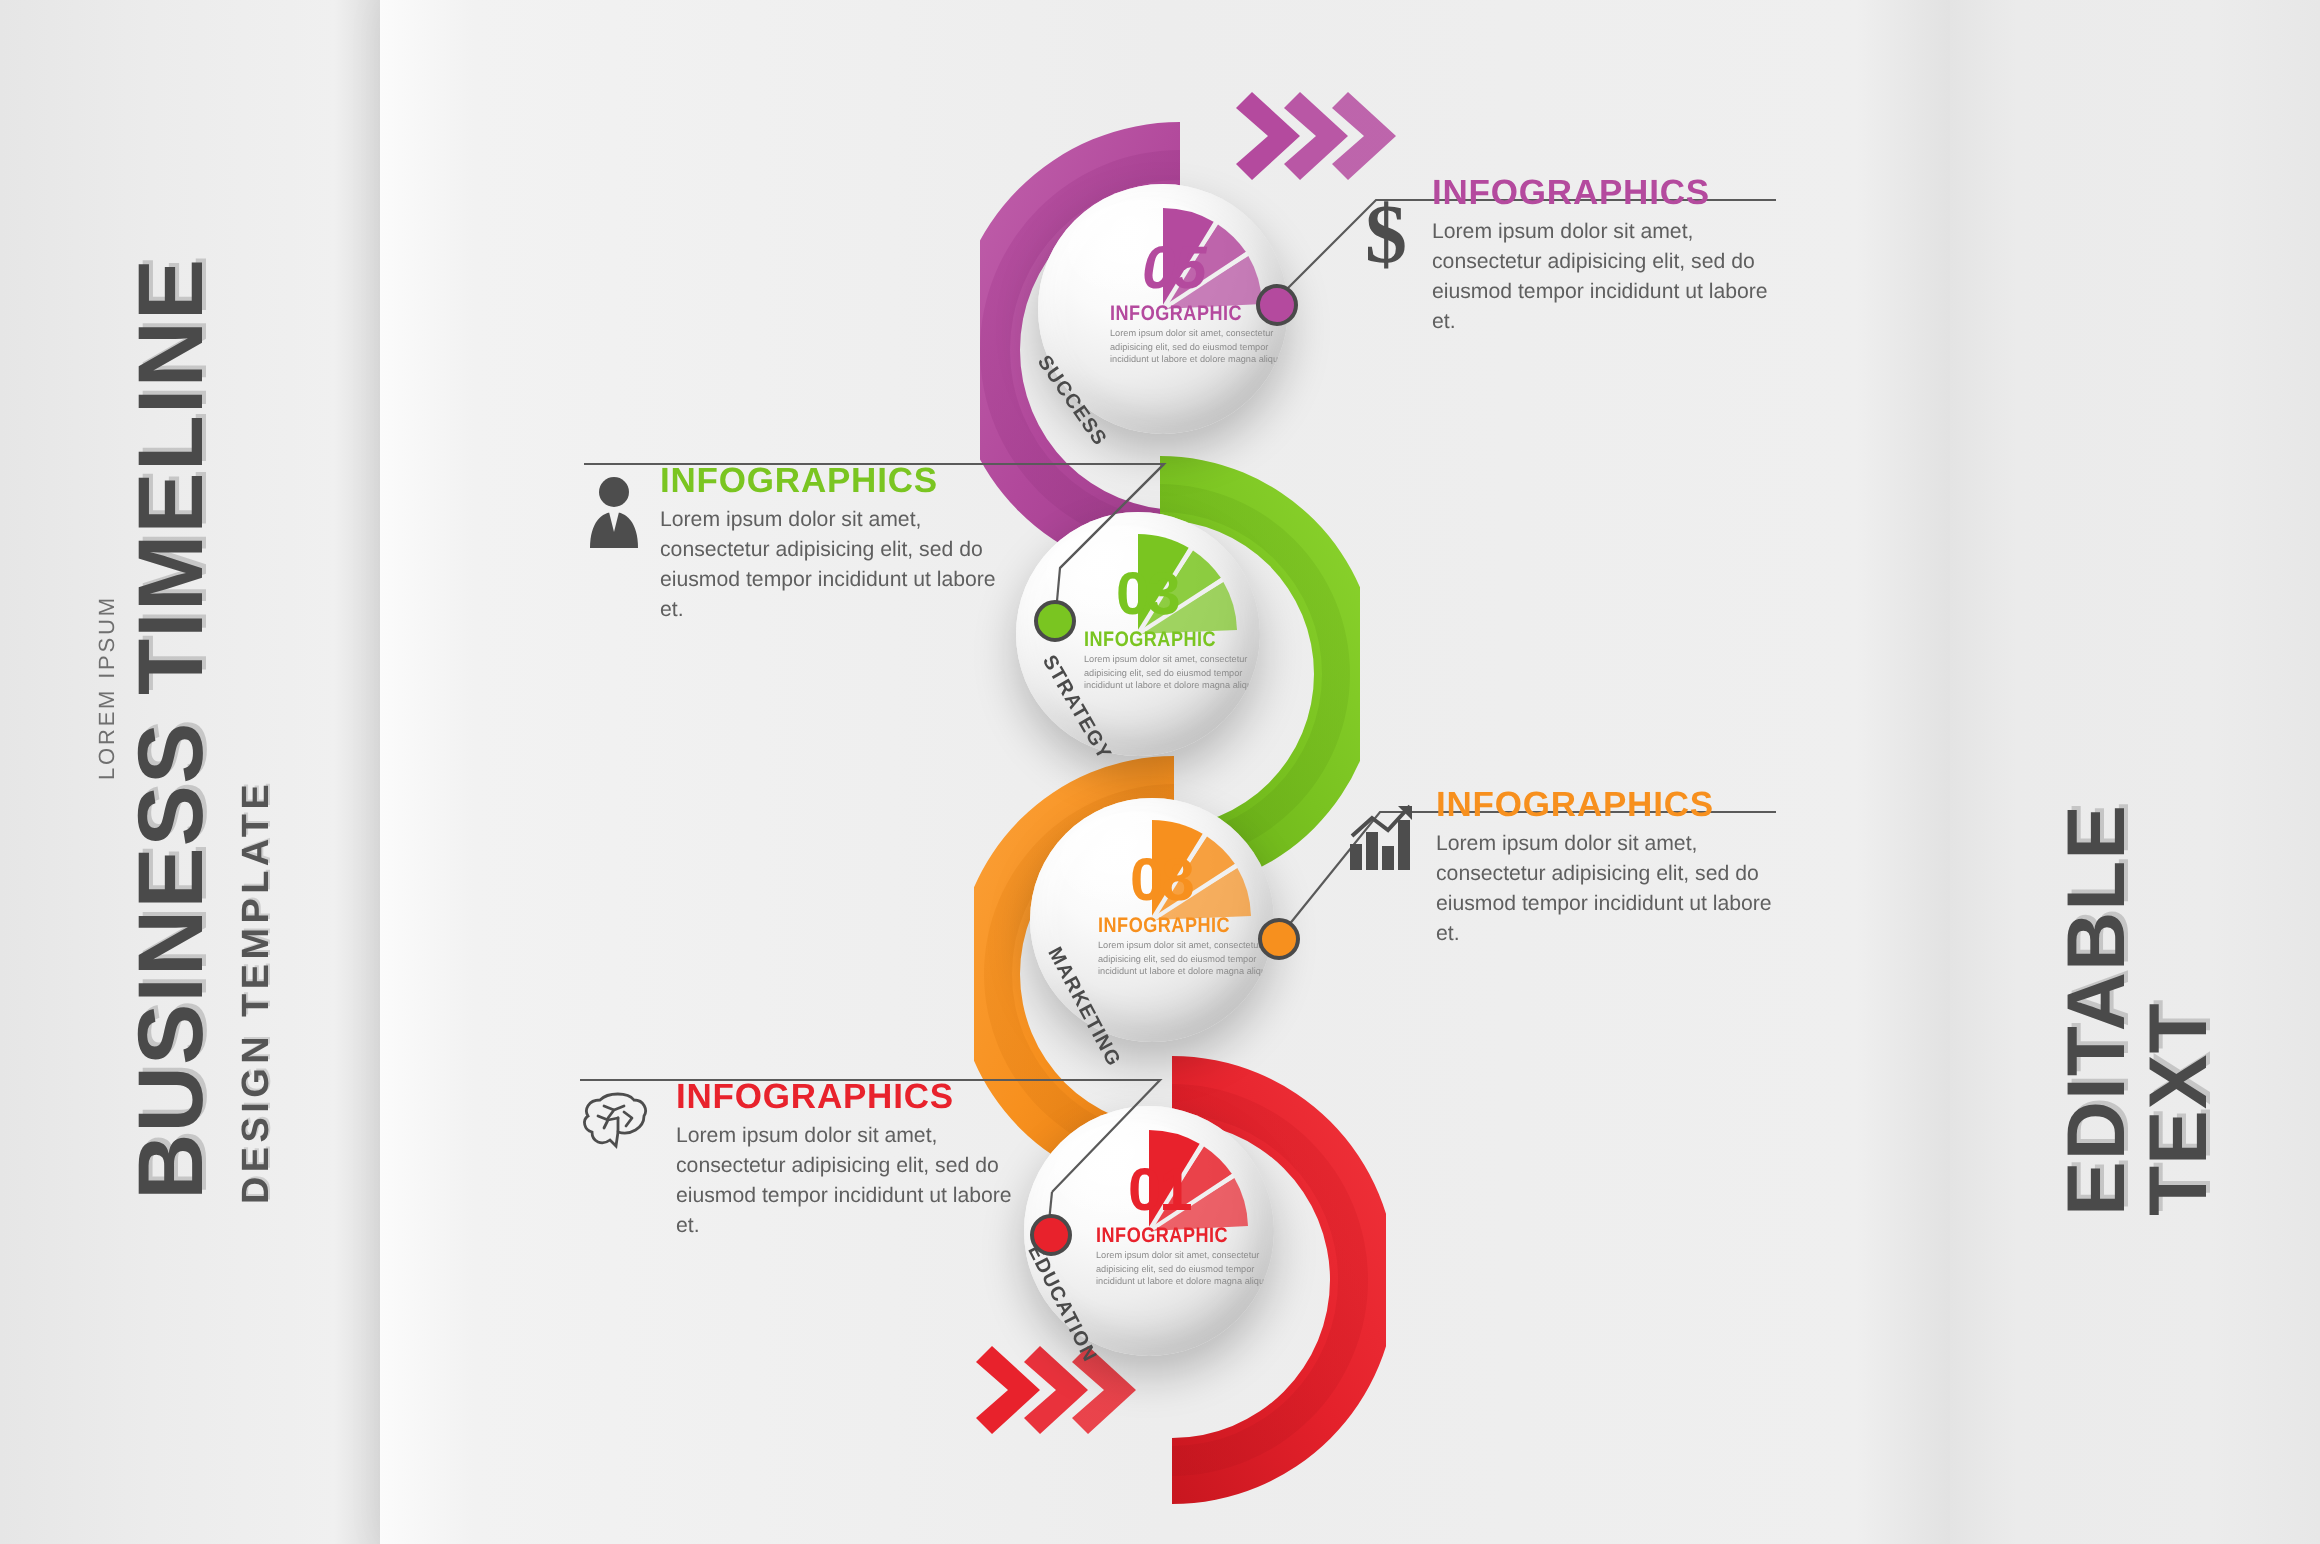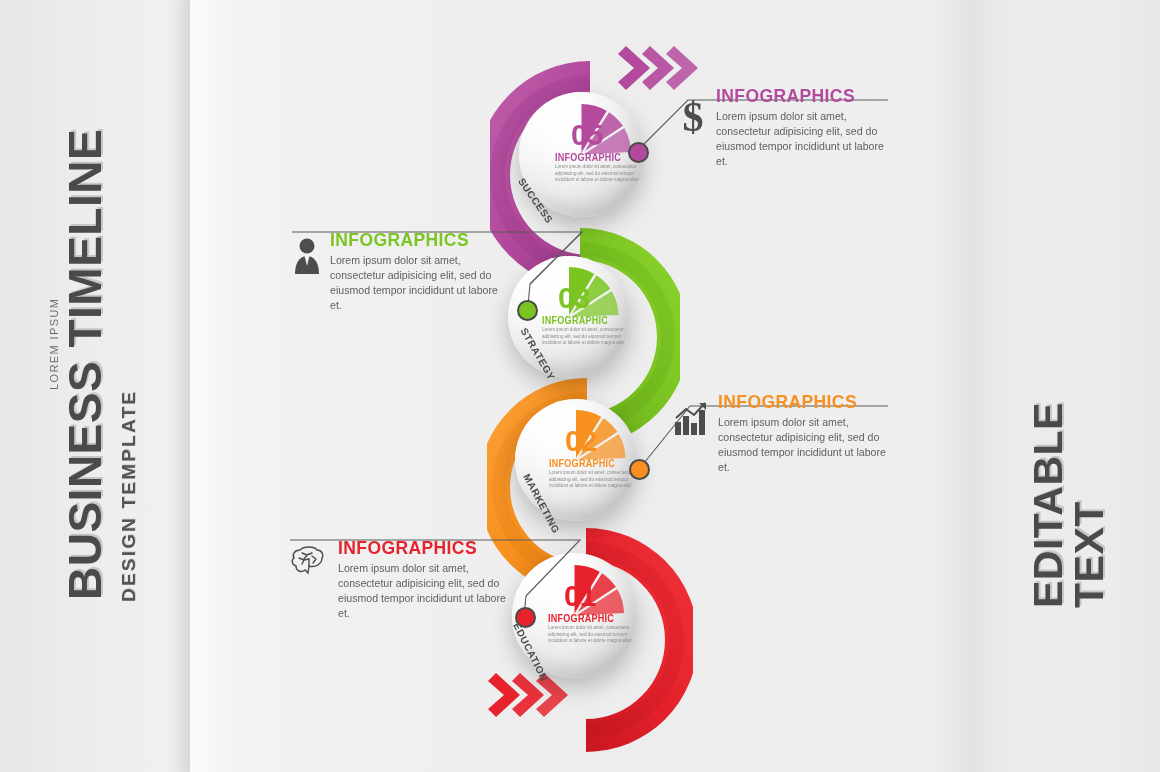--- a/index.html
+++ b/index.html
@@ -192,21 +192,21 @@
       <g fill="#b44a9e">
         <path d="M62.5 62.5 L62.5 12 A 50.5 50.5 0 0 1 88 19 L62.5 62.5 Z"></path>
         <path d="M62.5 62.5 L90 20.2 A 50.5 50.5 0 0 1 104 34 L62.5 62.5 Z" opacity=".85"></path>
         <path d="M62.5 62.5 L105.2 36 A 50.5 50.5 0 0 1 112 60 L62.5 62.5 Z" opacity=".7"></path>
       </g>
       <g stroke="#f0f0f0" stroke-width="2.2" fill="none">
         <path d="M62.5 62.5 L88.8 19.4"></path>
           <path d="M62.5 62.5 L104.6 34.8"></path>
       </g>
     </svg>
-    <div class="num" style="left:52px;top:28px;font-size:30px;color:#b44a9e;">05</div>
+    <div class="num" style="left:52px;top:28px;font-size:30px;color:#b44a9e;font-style:italic;">05</div>
     <div class="infog" style="left:36px;top:59px;font-size:10.5px;color:#b44a9e;">INFOGRAPHIC</div>
     <div class="microtext" style="left:36px;top:72px;">Lorem ipsum dolor sit amet, consectetur adipisicing elit, sed do eiusmod tempor incididunt ut labore et dolore magna aliqua.</div>
   </div>
   <div class="curvelabel" style="left:525px;top:176px;transform:rotate(55deg);transform-origin:left top;">SUCCESS</div>
 
   <div class="sphere" style="left:508px;top:256px;width:122px;height:122px;">
     <div class="sphere-gloss"></div>
     <svg class="gauge" style="left:0;top:0;" width="122" height="122" viewBox="0 0 122 122">
       <g fill="#7ac521">
         <path d="M61 61 L61 11 A 50 50 0 0 1 86.5 18 L61 61 Z"></path>
@@ -230,21 +230,21 @@
       <g fill="#f7901e">
         <path d="M61 61 L61 11 A 50 50 0 0 1 86.5 18 L61 61 Z"></path>
         <path d="M61 61 L88.5 19.2 A 50 50 0 0 1 102.5 33 L61 61 Z" opacity=".85"></path>
         <path d="M61 61 L103.7 35 A 50 50 0 0 1 110.5 59 L61 61 Z" opacity=".7"></path>
       </g>
       <g stroke="#f0f0f0" stroke-width="2.2" fill="none">
         <path d="M61 61 L87.3 18.4"></path>
           <path d="M61 61 L103.1 33.8"></path>
       </g>
     </svg>
-    <div class="num" style="left:50px;top:27px;font-size:30px;color:#f7901e;">02</div>
+    <div class="num" style="left:50px;top:27px;font-size:30px;color:#f7901e;">08</div>
     <div class="infog" style="left:34px;top:58px;font-size:10.5px;color:#f7901e;">INFOGRAPHIC</div>
     <div class="microtext" style="left:34px;top:71px;">Lorem ipsum dolor sit amet, consectetur adipisicing elit, sed do eiusmod tempor incididunt ut labore et dolore magna aliqua.</div>
   </div>
   <div class="curvelabel" style="left:531px;top:472px;transform:rotate(62deg);transform-origin:left top;">MARKETING</div>
 
   <div class="sphere" style="left:512px;top:553px;width:125px;height:125px;">
     <div class="sphere-gloss"></div>
     <svg class="gauge" style="left:0;top:0;" width="125" height="125" viewBox="0 0 125 125">
       <g fill="#e8222c">
         <path d="M62.5 62.5 L62.5 12 A 50.5 50.5 0 0 1 88 19 L62.5 62.5 Z"></path>

